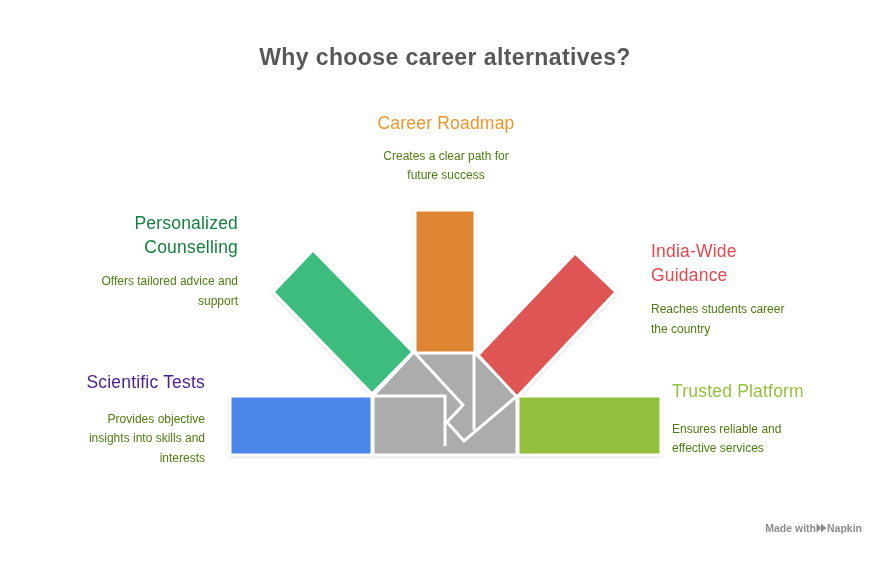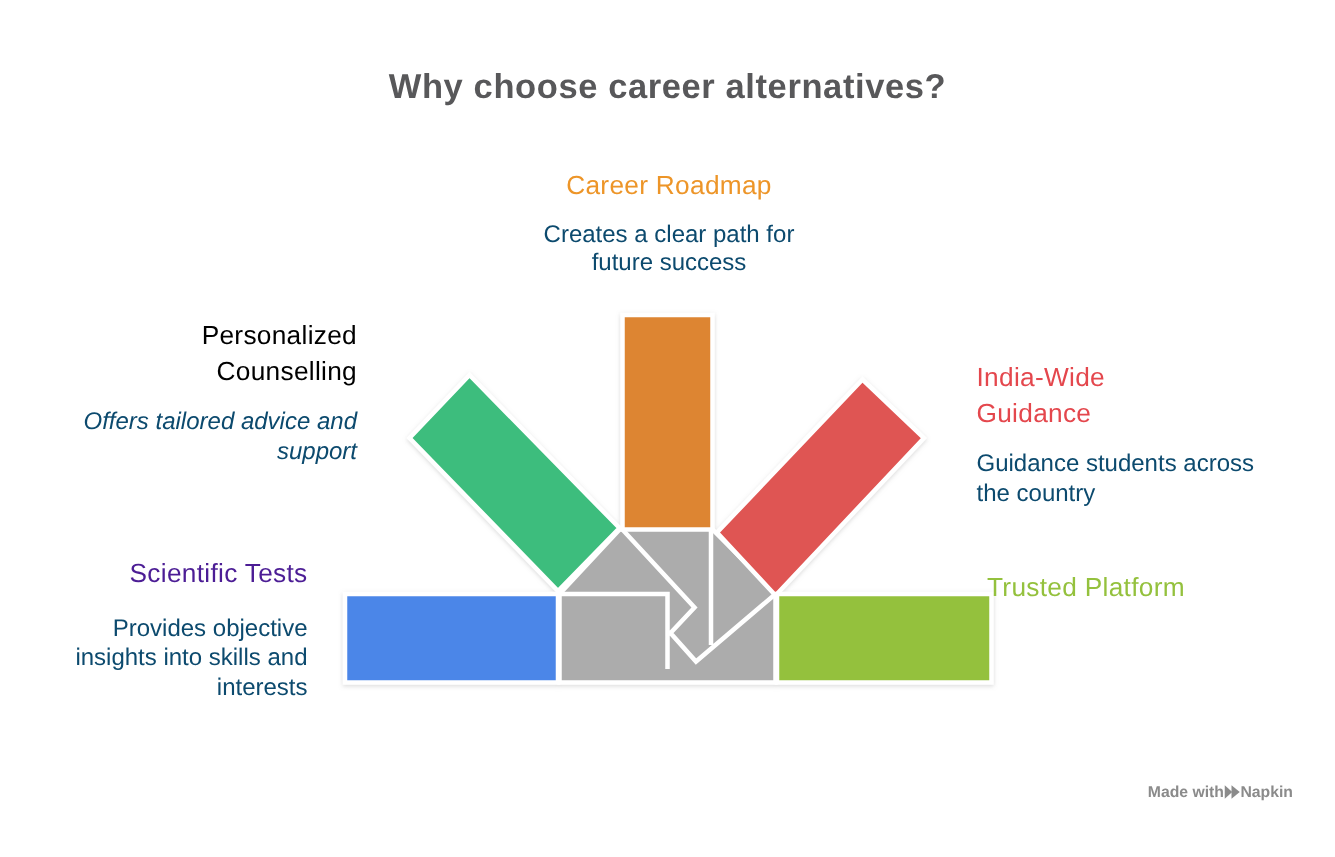--- a/index.html
+++ b/index.html
@@ -16,36 +16,36 @@
     font-size:23px;font-weight:700;letter-spacing:0.4px;
     color:#58585A;
   }
   .graphic{position:absolute;left:0;top:0;width:890px;height:571px;}
   .block{position:absolute;}
   .heading{
     font-weight:400;font-size:17.5px;line-height:23.5px;
     letter-spacing:0.2px;white-space:pre-line;
   }
   .desc{
-    font-size:16px;line-height:19.5px;color:#0c4a6e;
+    font-size:12px;line-height:19.5px;color:#4d7c0f;
     white-space:pre-line;margin-top:12px;
   }
   .block-career{left:295px;top:112px;width:302px;text-align:center;}
   .block-career .heading{color:#ED9528;}
   .block-career .desc{margin-top:11px;}
   .block-personalized{right:652px;top:212px;width:230px;text-align:right;}
-  .block-personalized .heading{color:#000000;}
-  .block-personalized .desc{margin-top:13px;font-style:italic;}
+  .block-personalized .heading{color:#15803d;}
+  .block-personalized .desc{margin-top:13px;}
   .block-india{left:651px;top:212px;width:210px;text-align:left;}
   .block-india .heading{color:#E4474D;margin-top:28px;}
   .block-india .desc{margin-top:13px;}
   .block-scientific{right:685px;top:371px;width:200px;text-align:right;}
   .block-scientific .heading{color:#4c1d95;}
   .block-scientific .desc{margin-top:15px;}
-  .block-trusted{left:658px;top:380px;width:200px;text-align:left;}
+  .block-trusted{left:672px;top:380px;width:200px;text-align:left;}
   .block-trusted .heading{color:#94C13D;}
   .block-trusted .desc{margin-top:16px;}
   .made-with{
     position:absolute;top:522px;right:28px;
     display:flex;align-items:center;gap:0;
     font-size:10.5px;font-weight:600;color:#8B8B8B;
   }
   .made-with .logo{display:inline-block;line-height:0;}
 </style>
 </head>
@@ -81,33 +81,35 @@
   <div class="block block-personalized">
     <div class="heading">Personalized
 Counselling</div>
     <div class="desc">Offers tailored advice and
 support</div>
   </div>
 
   <div class="block block-india">
     <div class="heading">India-Wide
 Guidance</div>
-    <div class="desc">Guidance students across
+    <div class="desc">Reaches students career
 the country</div>
   </div>
 
   <div class="block block-scientific">
     <div class="heading">Scientific Tests</div>
     <div class="desc">Provides objective
 insights into skills and
 interests</div>
   </div>
 
   <div class="block block-trusted">
     <div class="heading">Trusted Platform</div>
+    <div class="desc">Ensures reliable and
+effective services</div>
   </div>
 
   <div class="made-with">
     <span>Made with</span>
     <span class="logo">
       <svg width="11" height="10" viewBox="0 0 11 10" xmlns="http://www.w3.org/2000/svg">
         <path fill="#8B8B8B" d="M0.5 0.5 L5.5 5 L0.5 9.5 Z"></path>
         <path fill="#8B8B8B" d="M5 0.5 L10.5 5 L5 9.5 Z"></path>
       </svg>
     </span>

